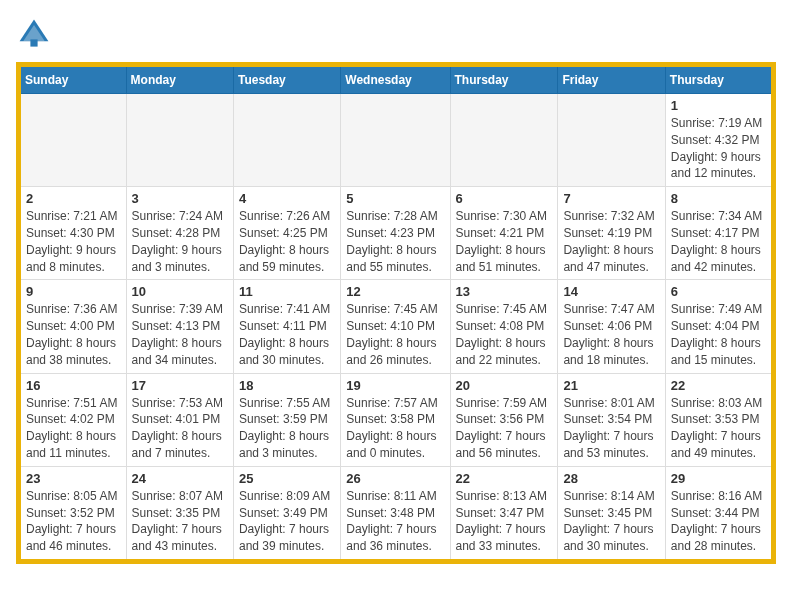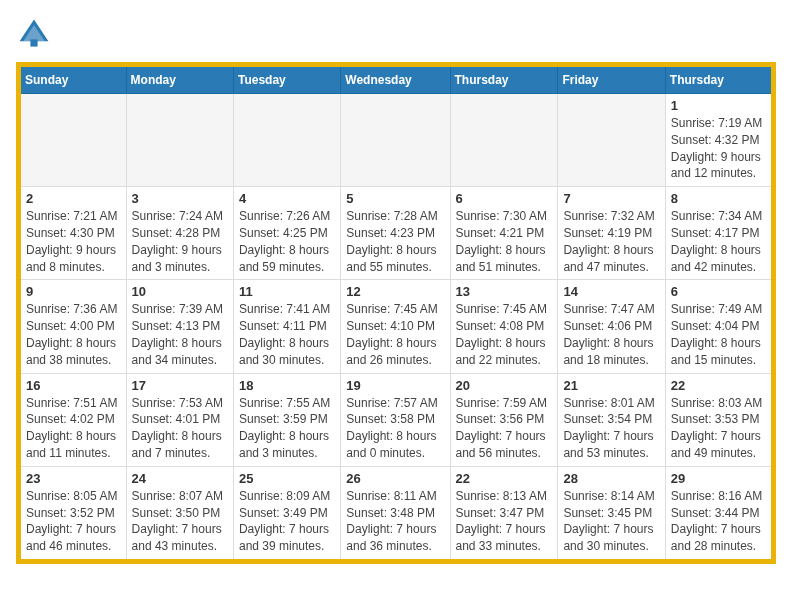--- a/index.html
+++ b/index.html
@@ -269,21 +269,21 @@
       <tr>
         <td>
           <span class="day-number">23</span>
           <div class="day-info">Sunrise: 8:05 AM
 Sunset: 3:52 PM
 Daylight: 7 hours and 46 minutes.</div>
         </td>
         <td>
           <span class="day-number">24</span>
           <div class="day-info">Sunrise: 8:07 AM
-Sunset: 3:50 PM
+Sunset: 3:35 PM
 Daylight: 7 hours and 43 minutes.</div>
         </td>
         <td>
           <span class="day-number">25</span>
           <div class="day-info">Sunrise: 8:09 AM
 Sunset: 3:49 PM
 Daylight: 7 hours and 39 minutes.</div>
         </td>
         <td>
           <span class="day-number">26</span>

